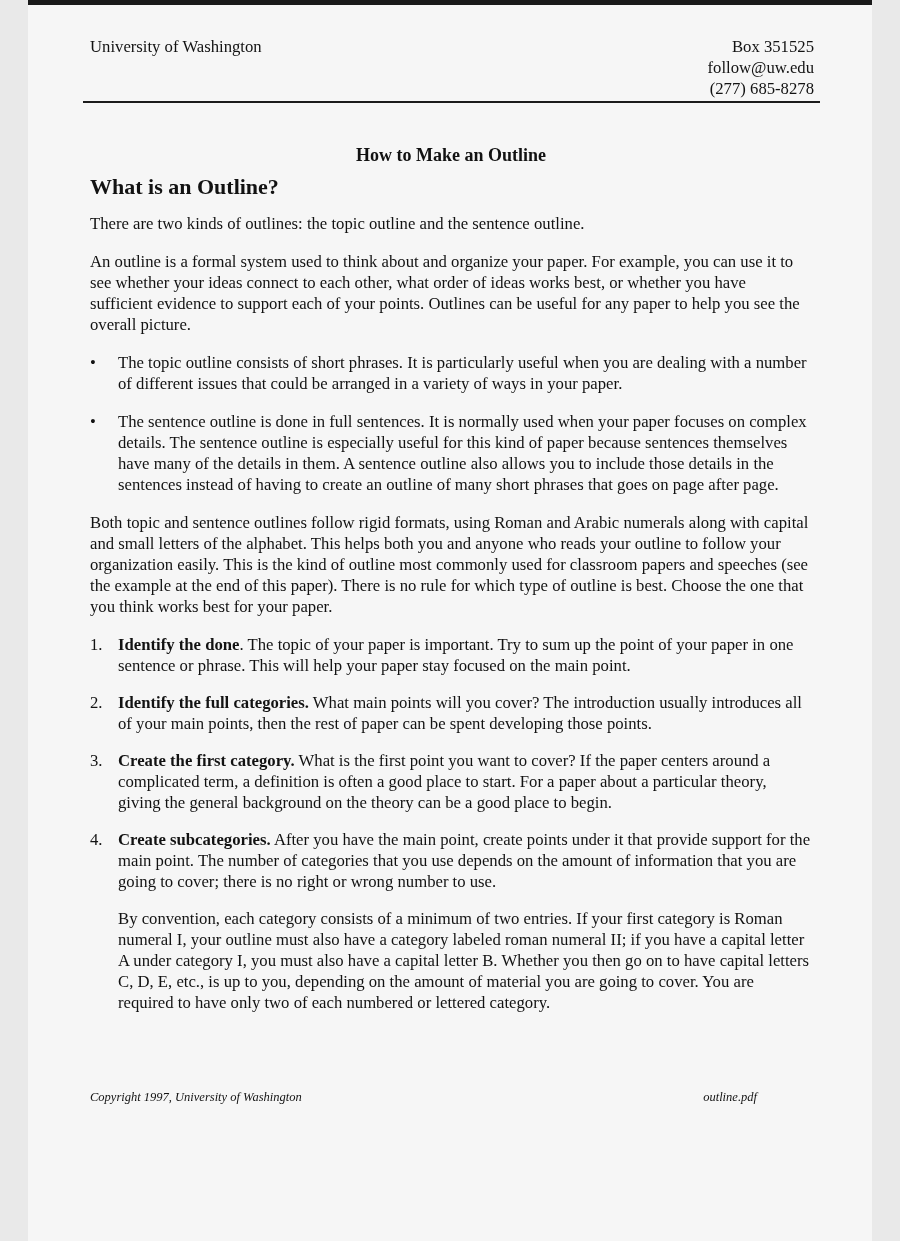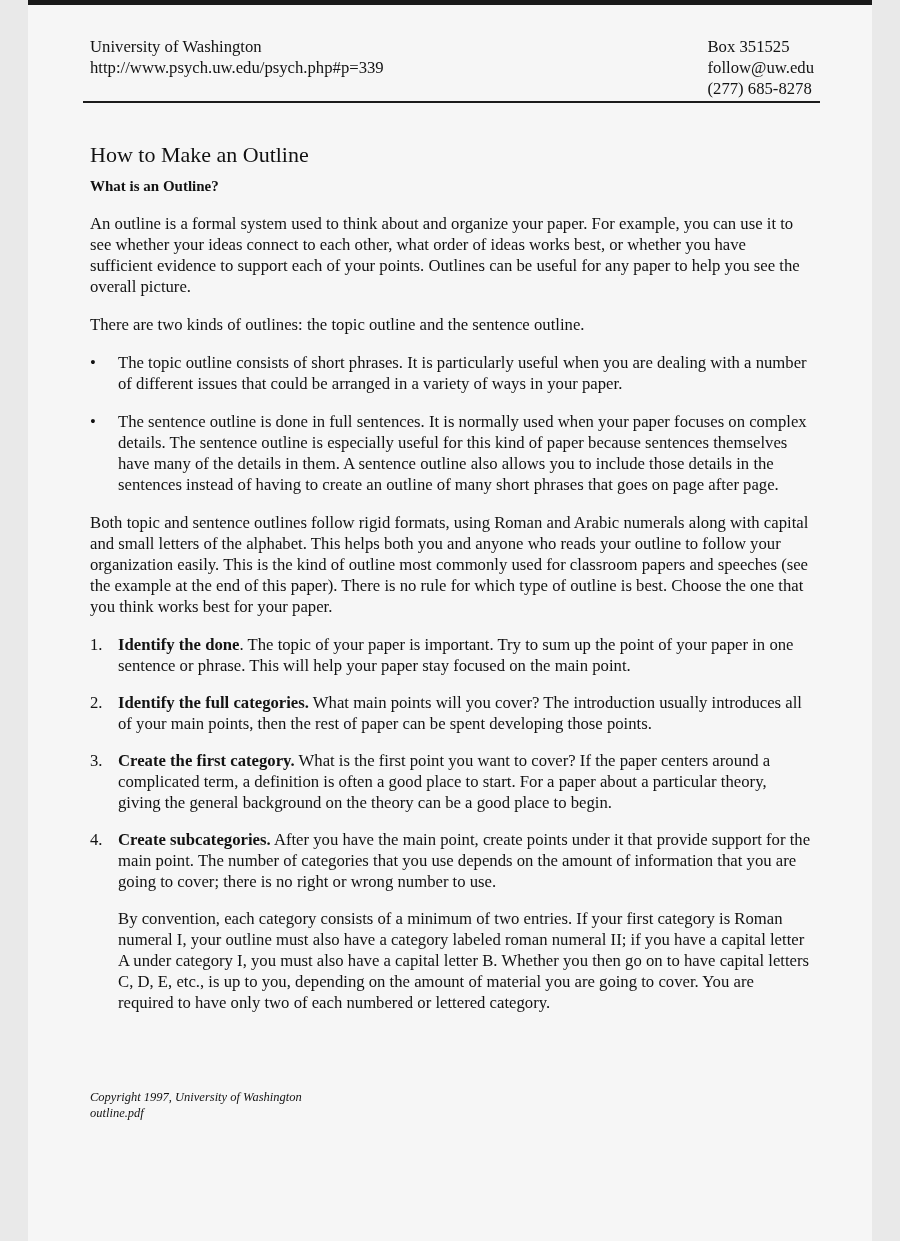--- a/index.html
+++ b/index.html
@@ -23,37 +23,37 @@
     position: absolute;
     top: 0; left: 0;
     width: 100%; height: 5px;
     background: #1a1a1a;
   }
   .letterhead {
     display: flex;
     justify-content: space-between;
     margin: 36px 58px 0 62px;
   }
-  .letterhead .h-right { }
+  .letterhead .h-right { text-align: right; }
   .letterhead div { white-space: nowrap; }
   .header-rule {
     border: none;
     border-top: 2px solid #1c1c1c;
     margin: 2px 52px 0 55px;
   }
   main { margin: 0 60px 0 62px; }
   h1 {
-    font-size: 22px;
+    font-size: 18px;
     line-height: 22px;
-    font-weight: normal;
-    text-align: left;
+    font-weight: bold;
+    text-align: center;
     margin: 41px 0 0 0;
   }
   h2 {
-    font-size: 15px;
+    font-size: 22px;
     line-height: 21px;
     font-weight: bold;
     margin: 16px 0 16px 0;
   }
   h2.first { margin-top: 10px; }
   p { margin: 0 0 17px 0; }
   .row {
     display: flex;
     margin: 0 0 17px 0;
   }
@@ -67,54 +67,52 @@
   .doc-footer {
     position: absolute;
     top: 1089px;
     left: 62px;
     right: 115px;
     display: flex;
     justify-content: space-between;
     font-style: italic;
     font-size: 12.5px;
     line-height: 16px;
-    flex-direction: column;
   }
   b { font-weight: bold; }
 </style>
 </head>
 <body>
 
 <div class="page">
 
   <div class="topbar"></div>
 
   <header class="letterhead">
     <div class="h-left">
       <div>University of Washington</div>
-      <div>http://www.psych.uw.edu/psych.php#p=339</div>
     </div>
     <div class="h-right">
       <div>Box 351525</div>
       <div>follow@uw.edu</div>
       <div>(277) 685-8278</div>
     </div>
   </header>
 
   <hr class="header-rule">
 
   <main>
 
     <h1>How to Make an Outline</h1>
 
     <h2 class="first">What is an Outline?</h2>
 
+    <p>There are two kinds of outlines: the topic outline and the sentence outline.</p>
+
     <p>An outline is a formal system used to think about and organize your paper. For example, you can use it to see whether your ideas connect to each other, what order of ideas works best, or whether you have sufficient evidence to support each of your points. Outlines can be useful for any paper to help you see the overall picture.</p>
-
-    <p>There are two kinds of outlines: the topic outline and the sentence outline.</p>
 
     <div class="bullets">
       <div class="row">
         <span class="marker">•</span>
         <span class="row-text">The topic outline consists of short phrases. It is particularly useful when you are dealing with a number of different issues that could be arranged in a variety of ways in your paper.</span>
       </div>
       <div class="row">
         <span class="marker">•</span>
         <span class="row-text">The sentence outline is done in full sentences. It is normally used when your paper focuses on complex details. The sentence outline is especially useful for this kind of paper because sentences themselves have many of the details in them. A sentence outline also allows you to include those details in the sentences instead of having to create an outline of many short phrases that goes on page after page.</span>
       </div>

